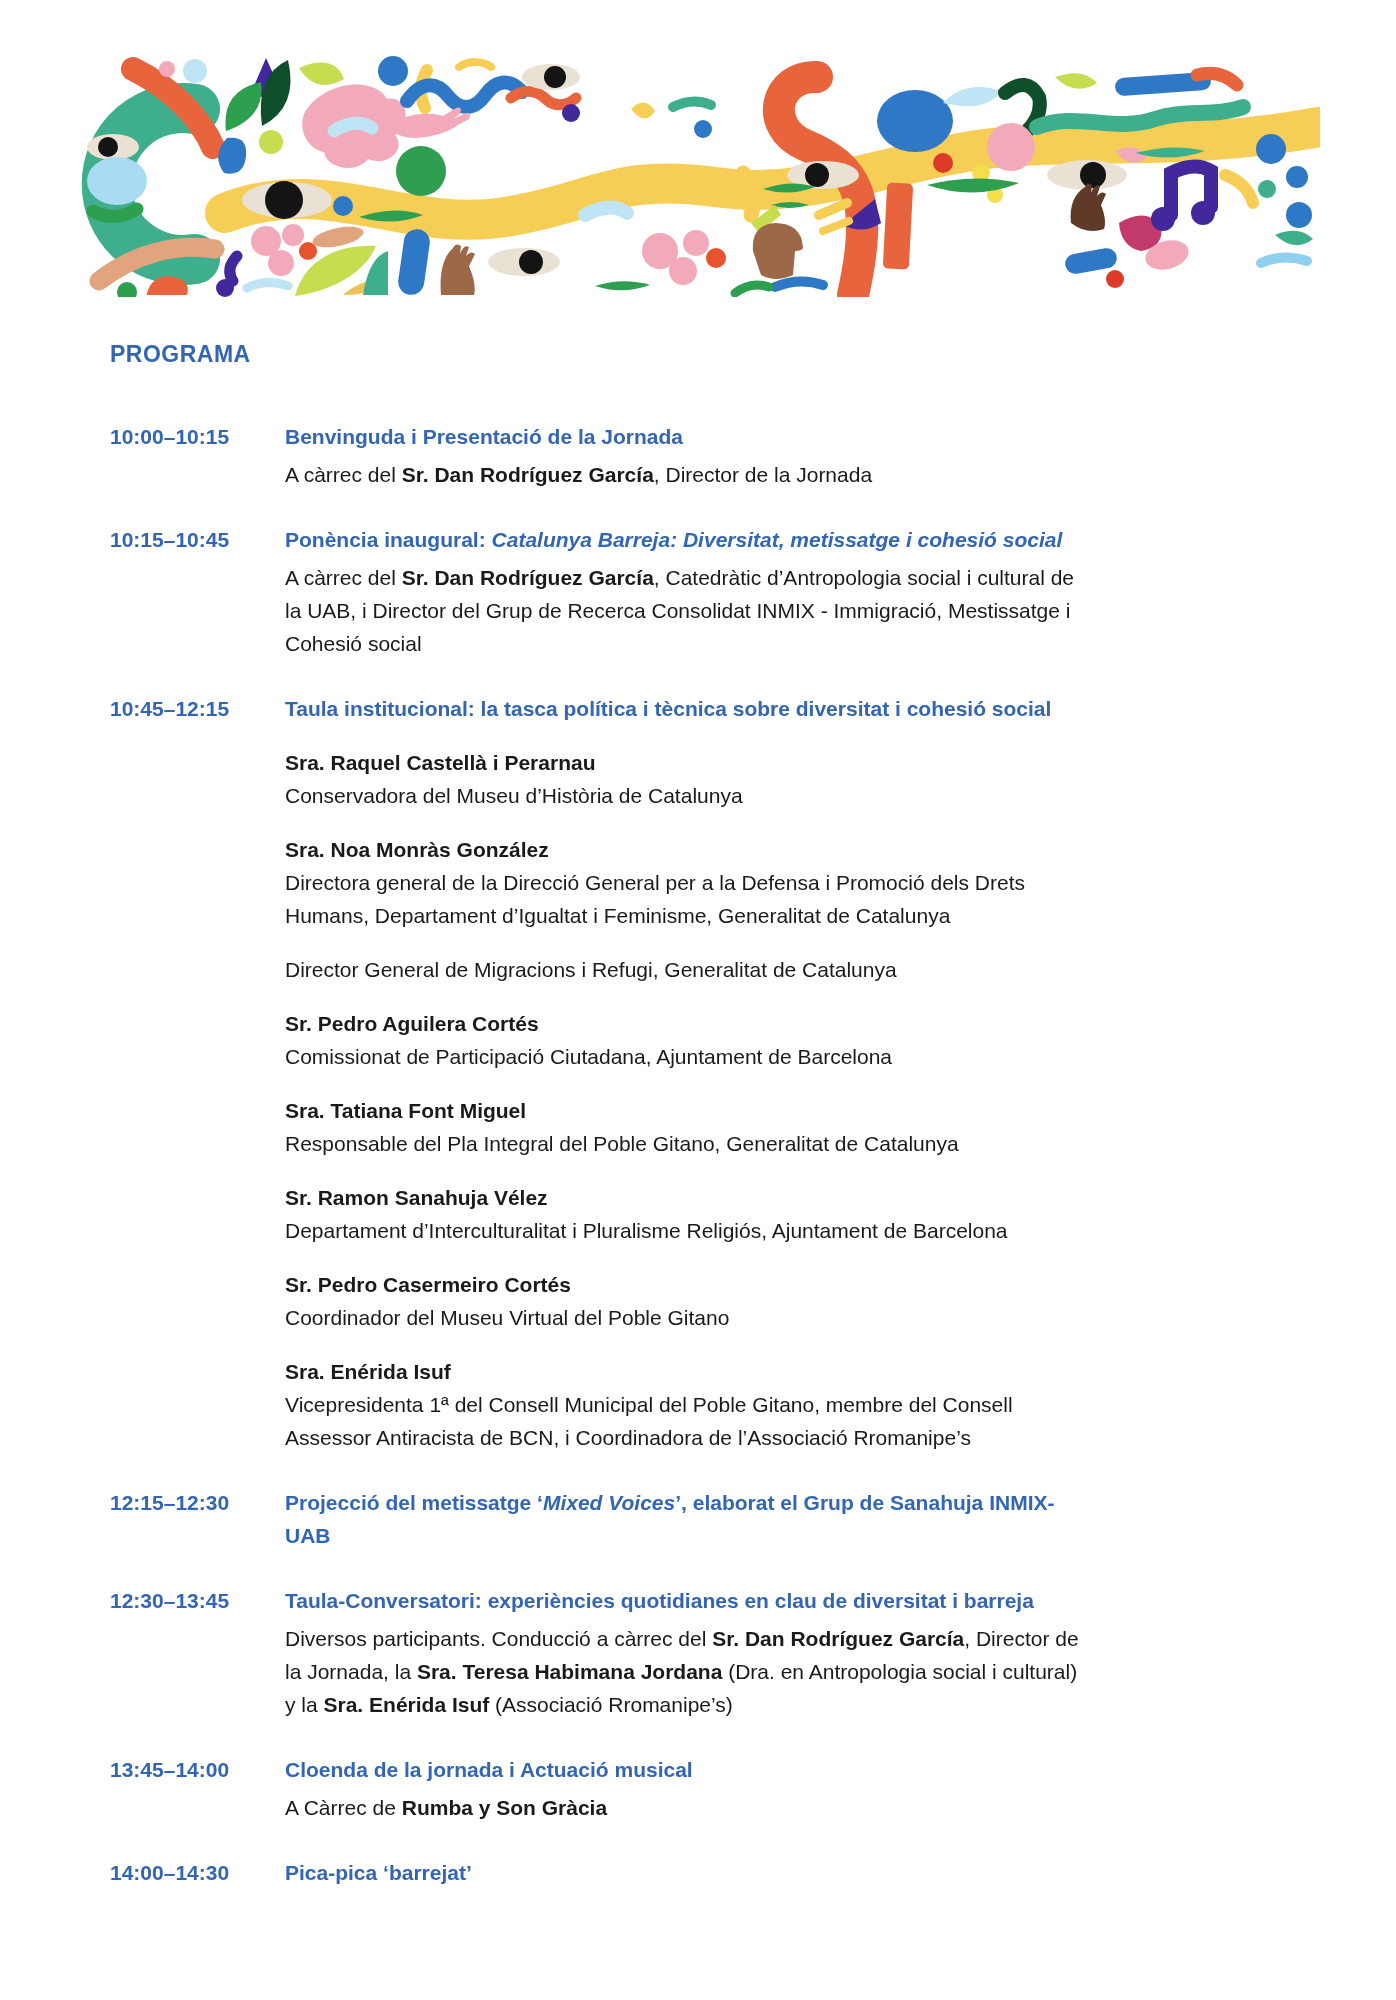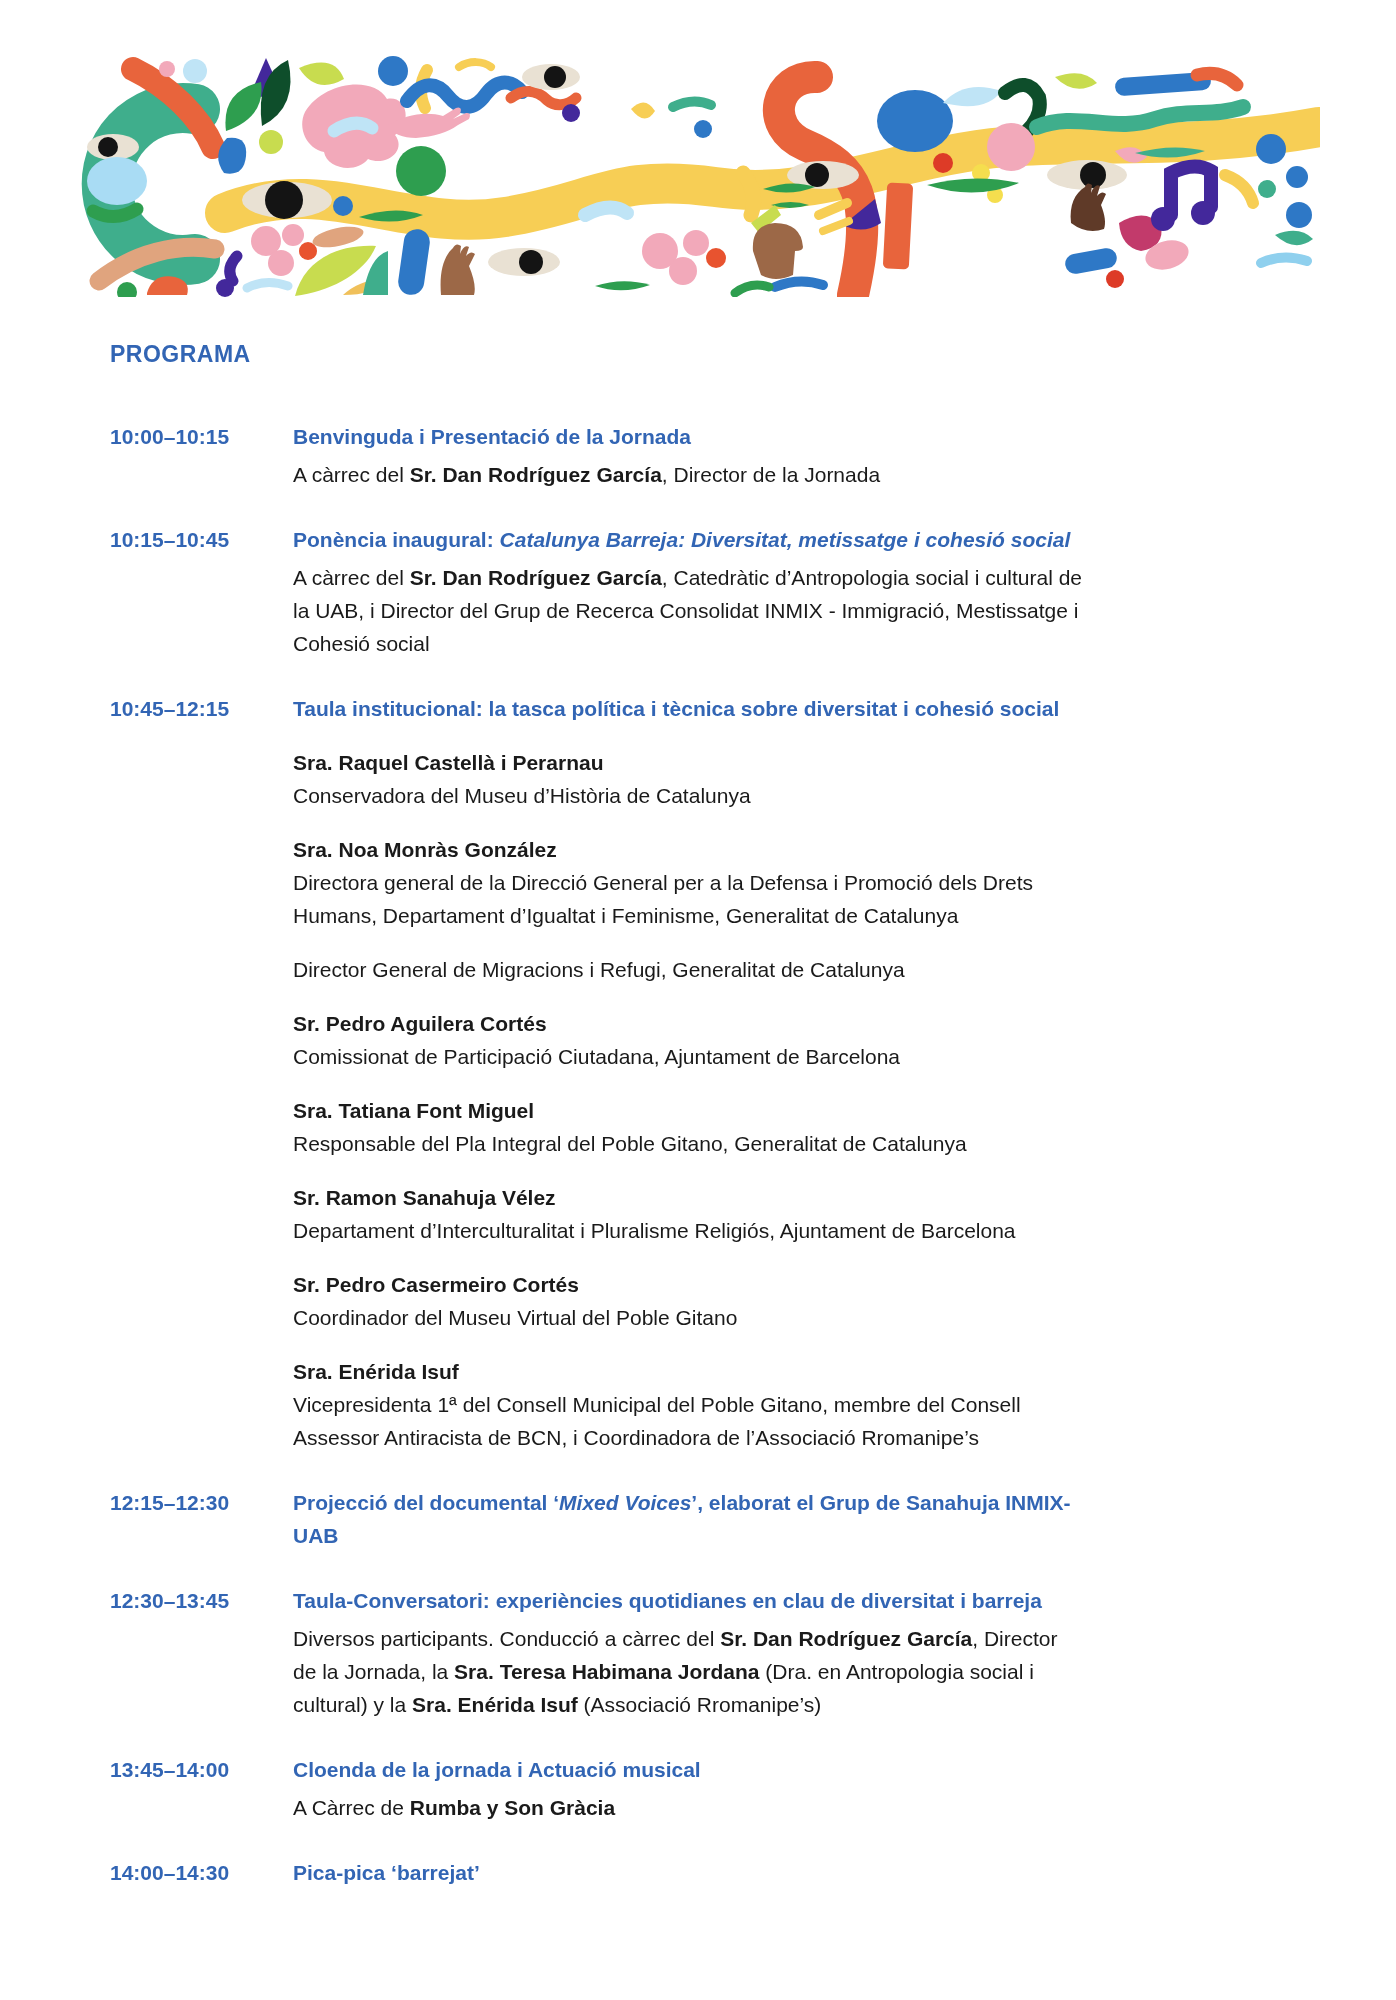--- a/index.html
+++ b/index.html
@@ -17,21 +17,21 @@
     position:absolute;left:0;top:297px;width:1172px;
     padding:44px 86px 0 110px;box-sizing:border-box;
   }
   .doc-title{
     margin:0 0 52px 0;
     font-size:23px;font-weight:700;letter-spacing:.5px;color:var(--accent);
   }
   .row{
     display:grid;grid-template-columns:175px 1fr;
     margin-bottom:32px;
-    font-size:21px;line-height:33px;gap:8px;
+    font-size:21px;line-height:33px;
   }
   .time{font-weight:700;color:var(--accent);white-space:nowrap;}
   .row-content{max-width:990px;}
   .session-title{
     margin:0;font-size:21px;line-height:33px;font-weight:700;color:var(--accent);
   }
   .session-title .seg-i{font-style:italic;}
   p.body{margin:5px 0 0 0;}
   p.body .seg-b{font-weight:700;}
   .speaker{margin-top:21px;}
@@ -218,21 +218,21 @@
           <div class="speaker">
             <div class="speaker-name">Sra. Enérida Isuf</div>
             <div class="speaker-role">Vicepresidenta 1ª del Consell Municipal del Poble Gitano, membre del Consell Assessor Antiracista de BCN, i Coordinadora de l’Associació Rromanipe’s</div>
           </div>
         </div>
   </section>
 
   <section class="row">
     <div class="time">12:15–12:30</div>
     <div class="row-content">
-      <h3 class="session-title"><span class="">Projecció del documental ‘</span><span class="seg-i" style="font-style: italic;">Mixed Voices</span><span class="">’, elaborat el Grup de Sanahuja INMIX-UAB</span></h3>
+      <h3 class="session-title"><span class="">Projecció del metissatge ‘</span><span class="seg-i" style="font-style: italic;">Mixed Voices</span><span class="">’, elaborat el Grup de Sanahuja INMIX-UAB</span></h3>
     </div>
   </section>
 
   <section class="row">
     <div class="time">12:30–13:45</div>
     <div class="row-content">
       <h3 class="session-title"><span class="">Taula-Conversatori: experiències quotidianes en clau de diversitat i barreja</span></h3>
     <p class="body"><span class="">Diversos participants. Conducció a càrrec del </span><span class="seg-b " style="font-weight: 700;">Sr. Dan Rodríguez García</span><span class="">, Director de la Jornada, la </span><span class="seg-b " style="font-weight: 700;">Sra. Teresa Habimana Jordana</span><span class=""> (Dra. en Antropologia social i cultural) y la </span><span class="seg-b " style="font-weight: 700;">Sra. Enérida Isuf</span><span class=""> (Associació Rromanipe’s)</span></p>
         </div>
   </section>

